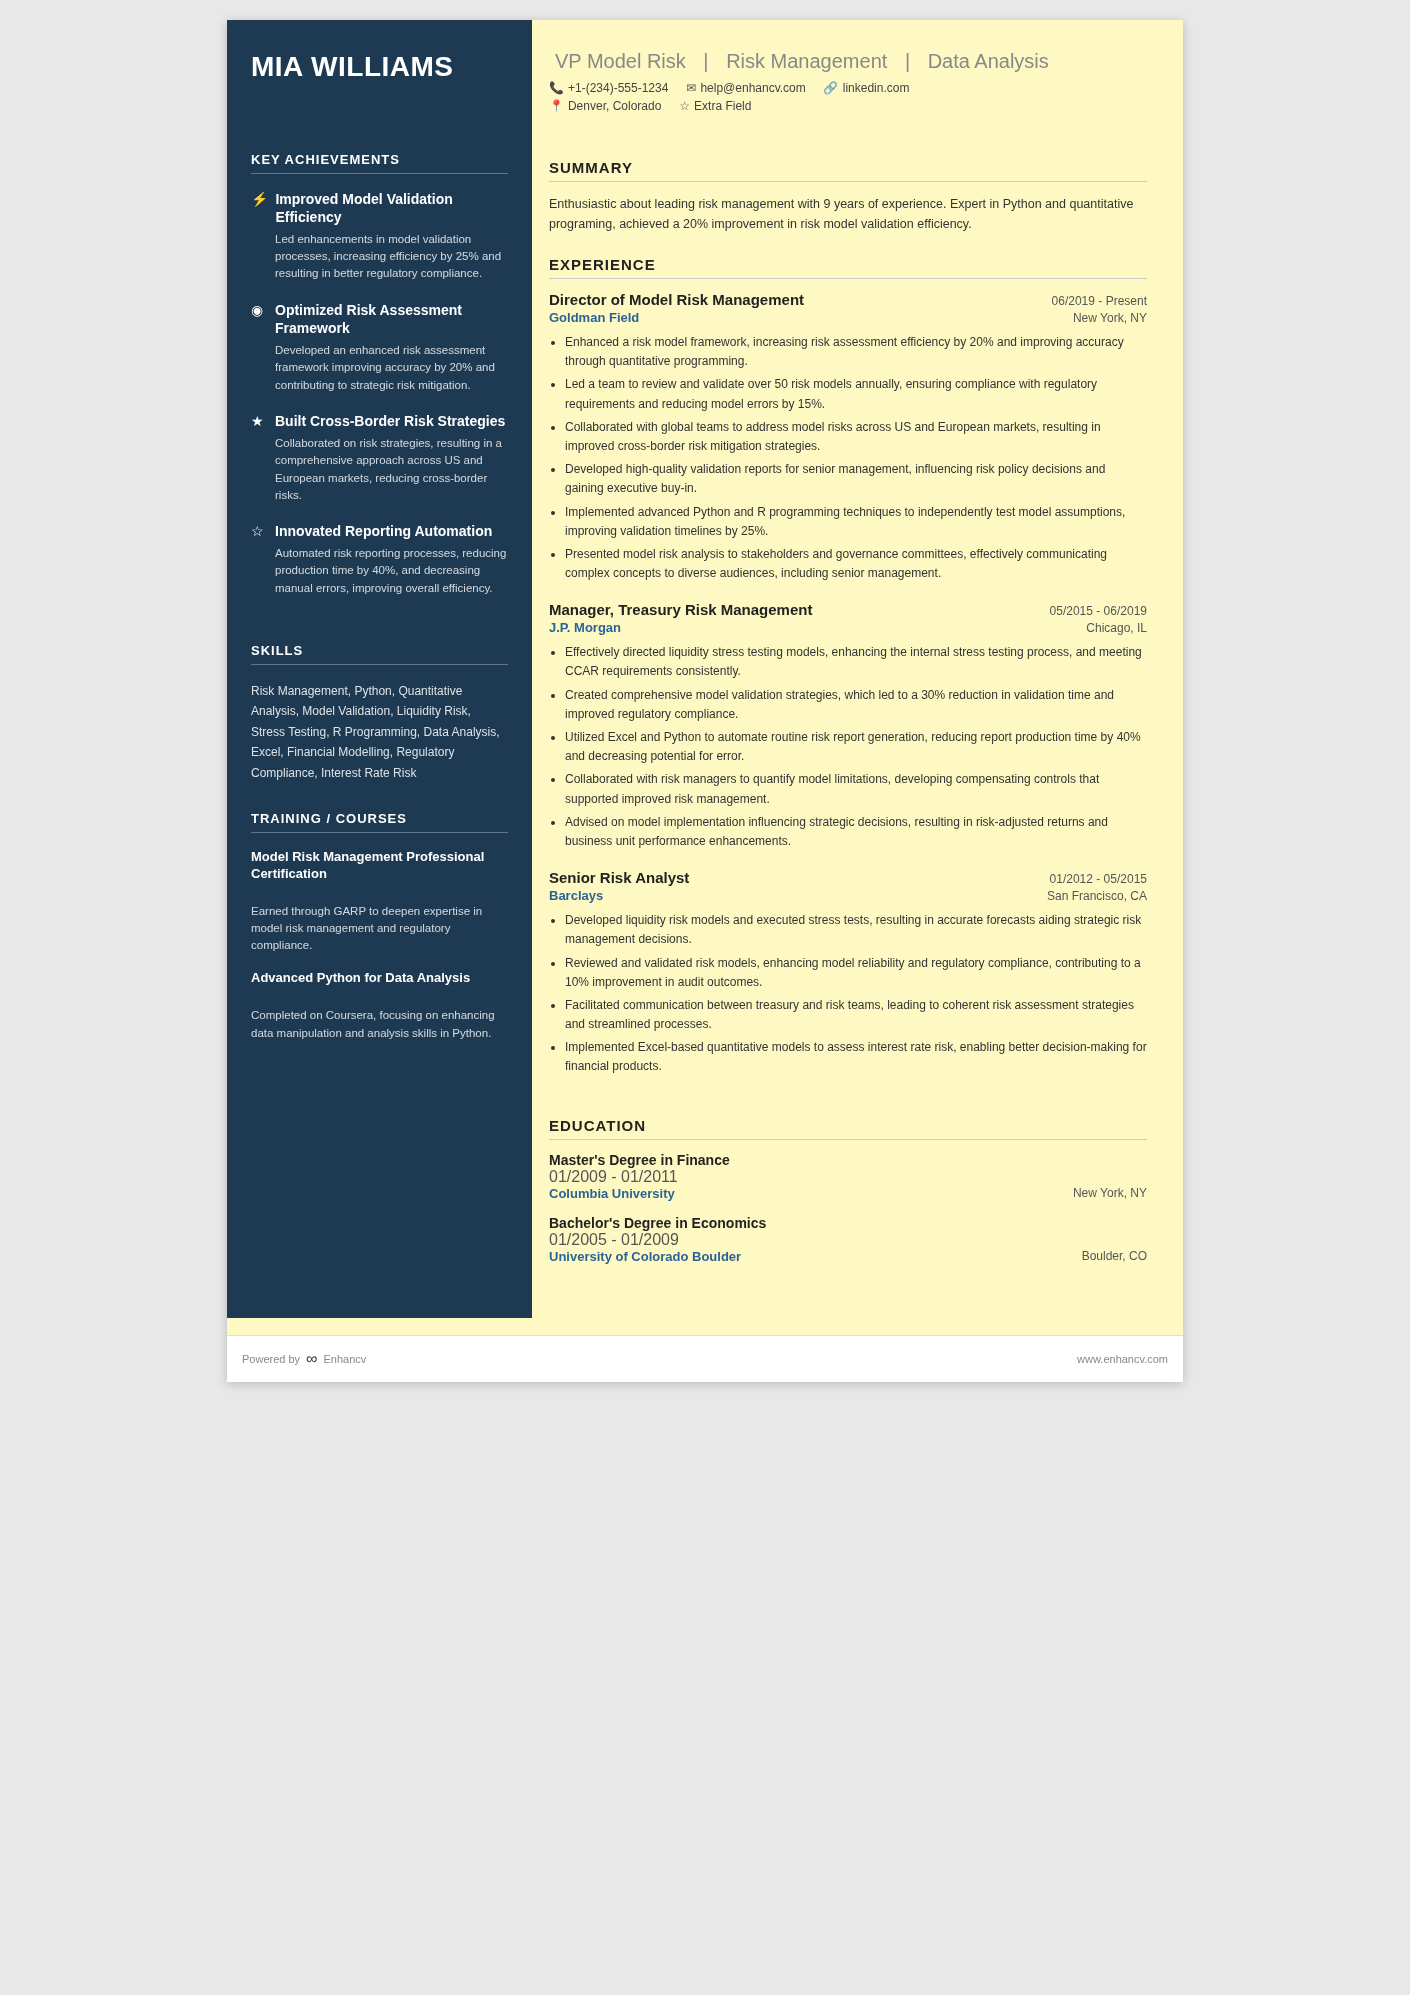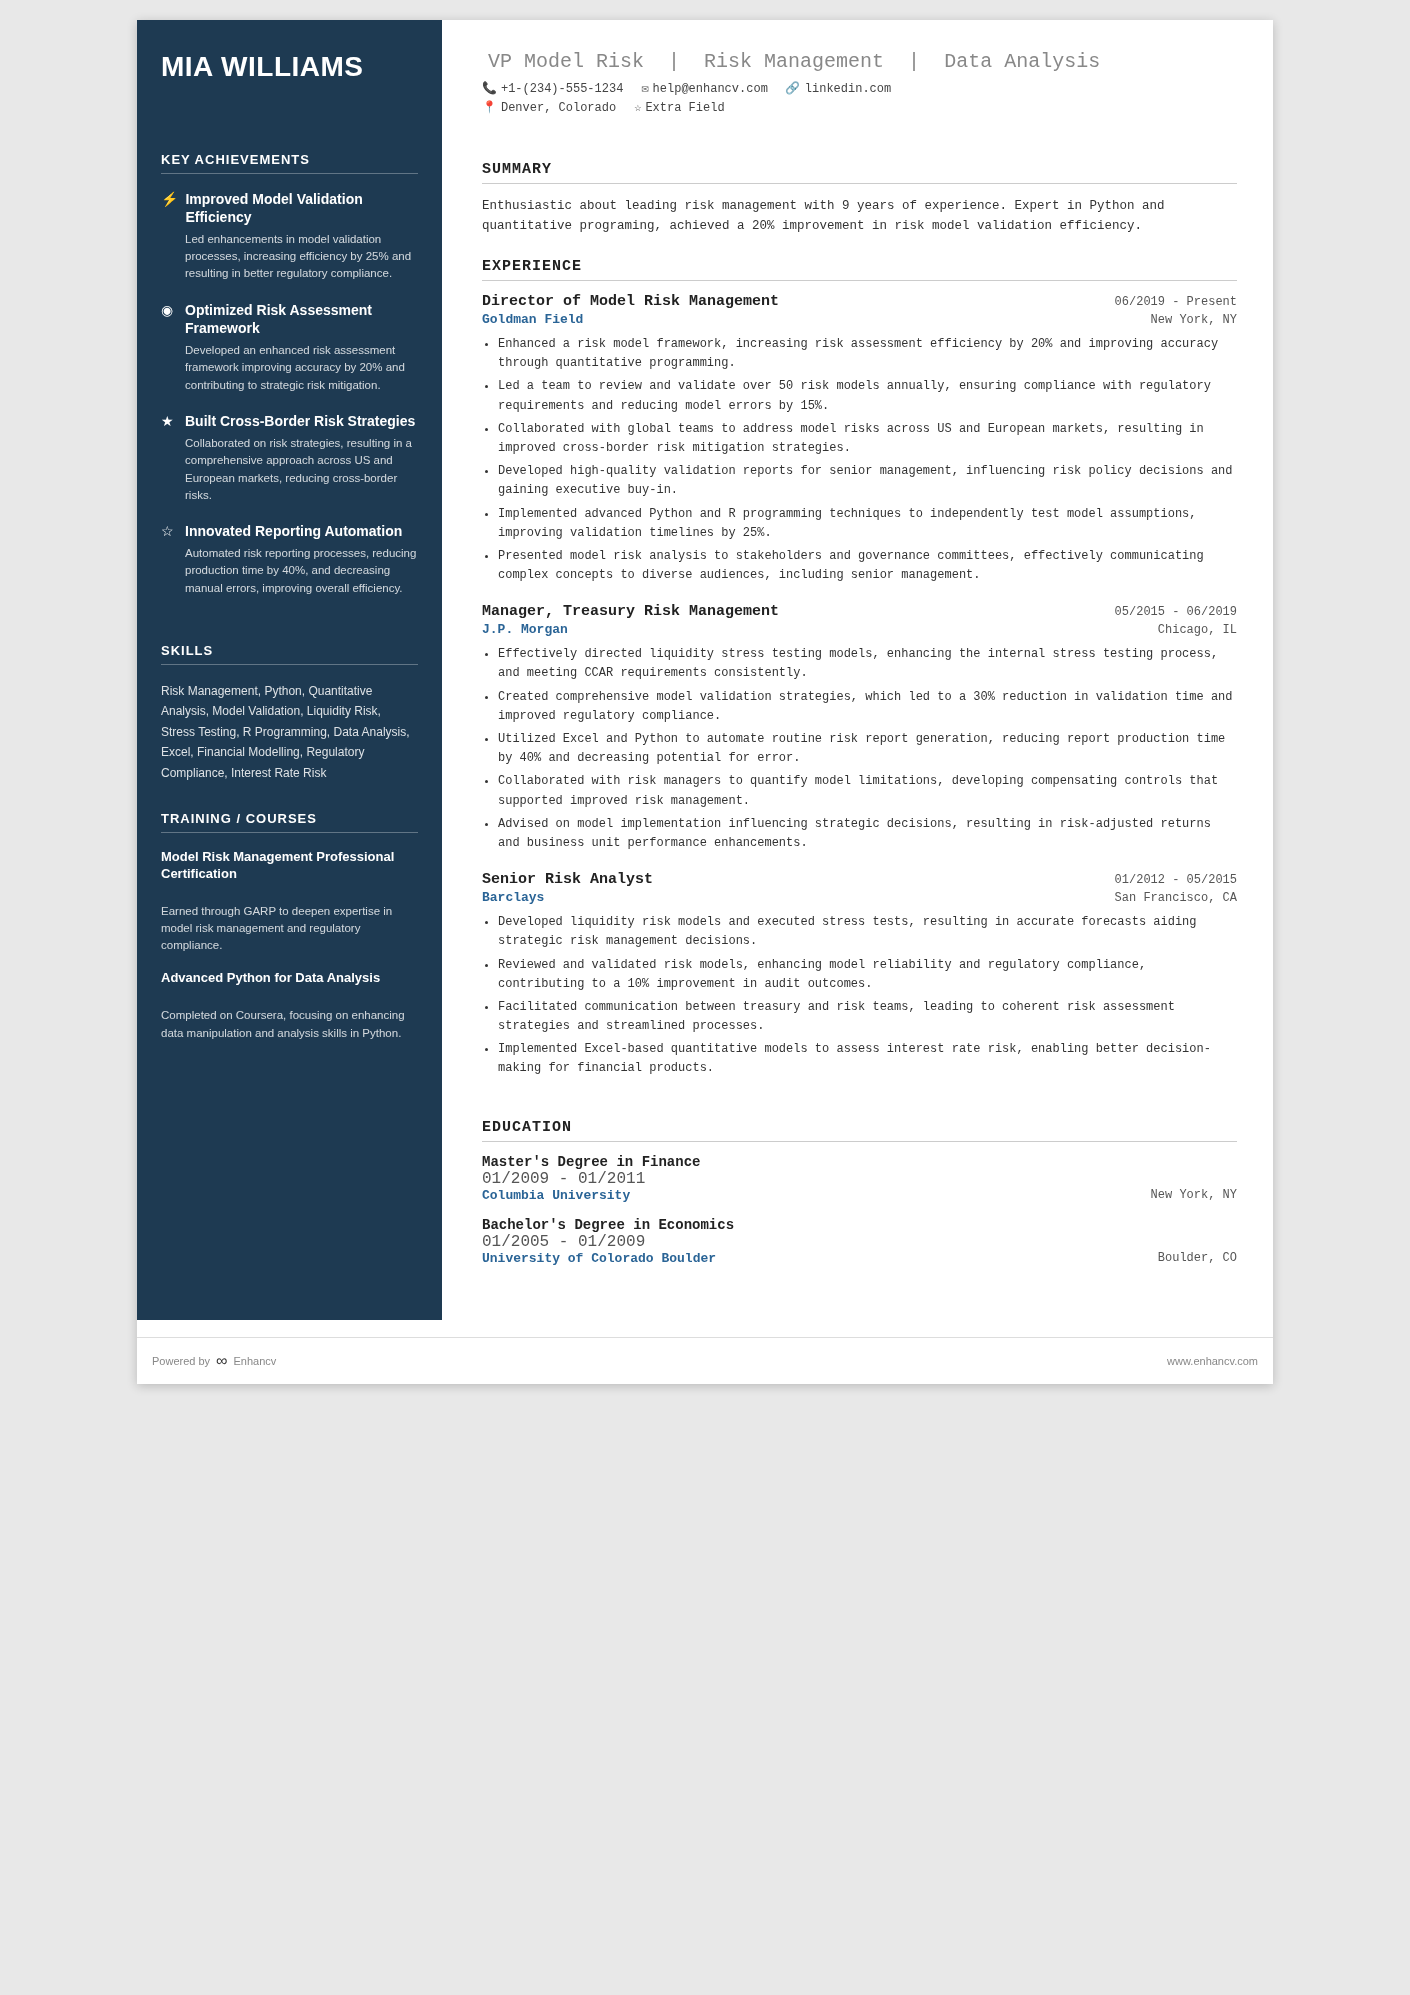--- a/index.html
+++ b/index.html
@@ -4,22 +4,22 @@
   <style>
     * { margin: 0; padding: 0; box-sizing: border-box; }
     body {
       font-family: Arial, sans-serif;
       background: #e8e8e8;
       display: flex;
       justify-content: center;
       padding: 20px;
     }
     .resume-container {
-      width: 1136px;
-      background: #ffffff;
+      width: 956px;
+      background: #fef9c3;
       display: flex;
       flex-direction: column;
       box-shadow: 0 2px 10px rgba(0,0,0,0.2);
     }
     .resume-body {
       display: flex;
       flex: 1;
     }
     
     .sidebar {
@@ -96,24 +96,23 @@
     }
     .course-desc {
       font-size: 11.5px;
       color: rgba(255,255,255,0.8);
       line-height: 1.5;
       margin-top: 20px;
     }
     
     .main-content {
       flex: 1;
-      padding: 30px 36px 40px 40px;
+      padding: 30px 36px 40px 17px;
       display: flex;
       flex-direction: column;
-      font-family: Liberation Mono, monospace;
     }
     .main-header {
       margin-bottom: 20px;
     }
     .main-title {
       font-size: 20px;
       color: #2a6496;
       font-weight: bold;
       margin-bottom: 8px;
     }

